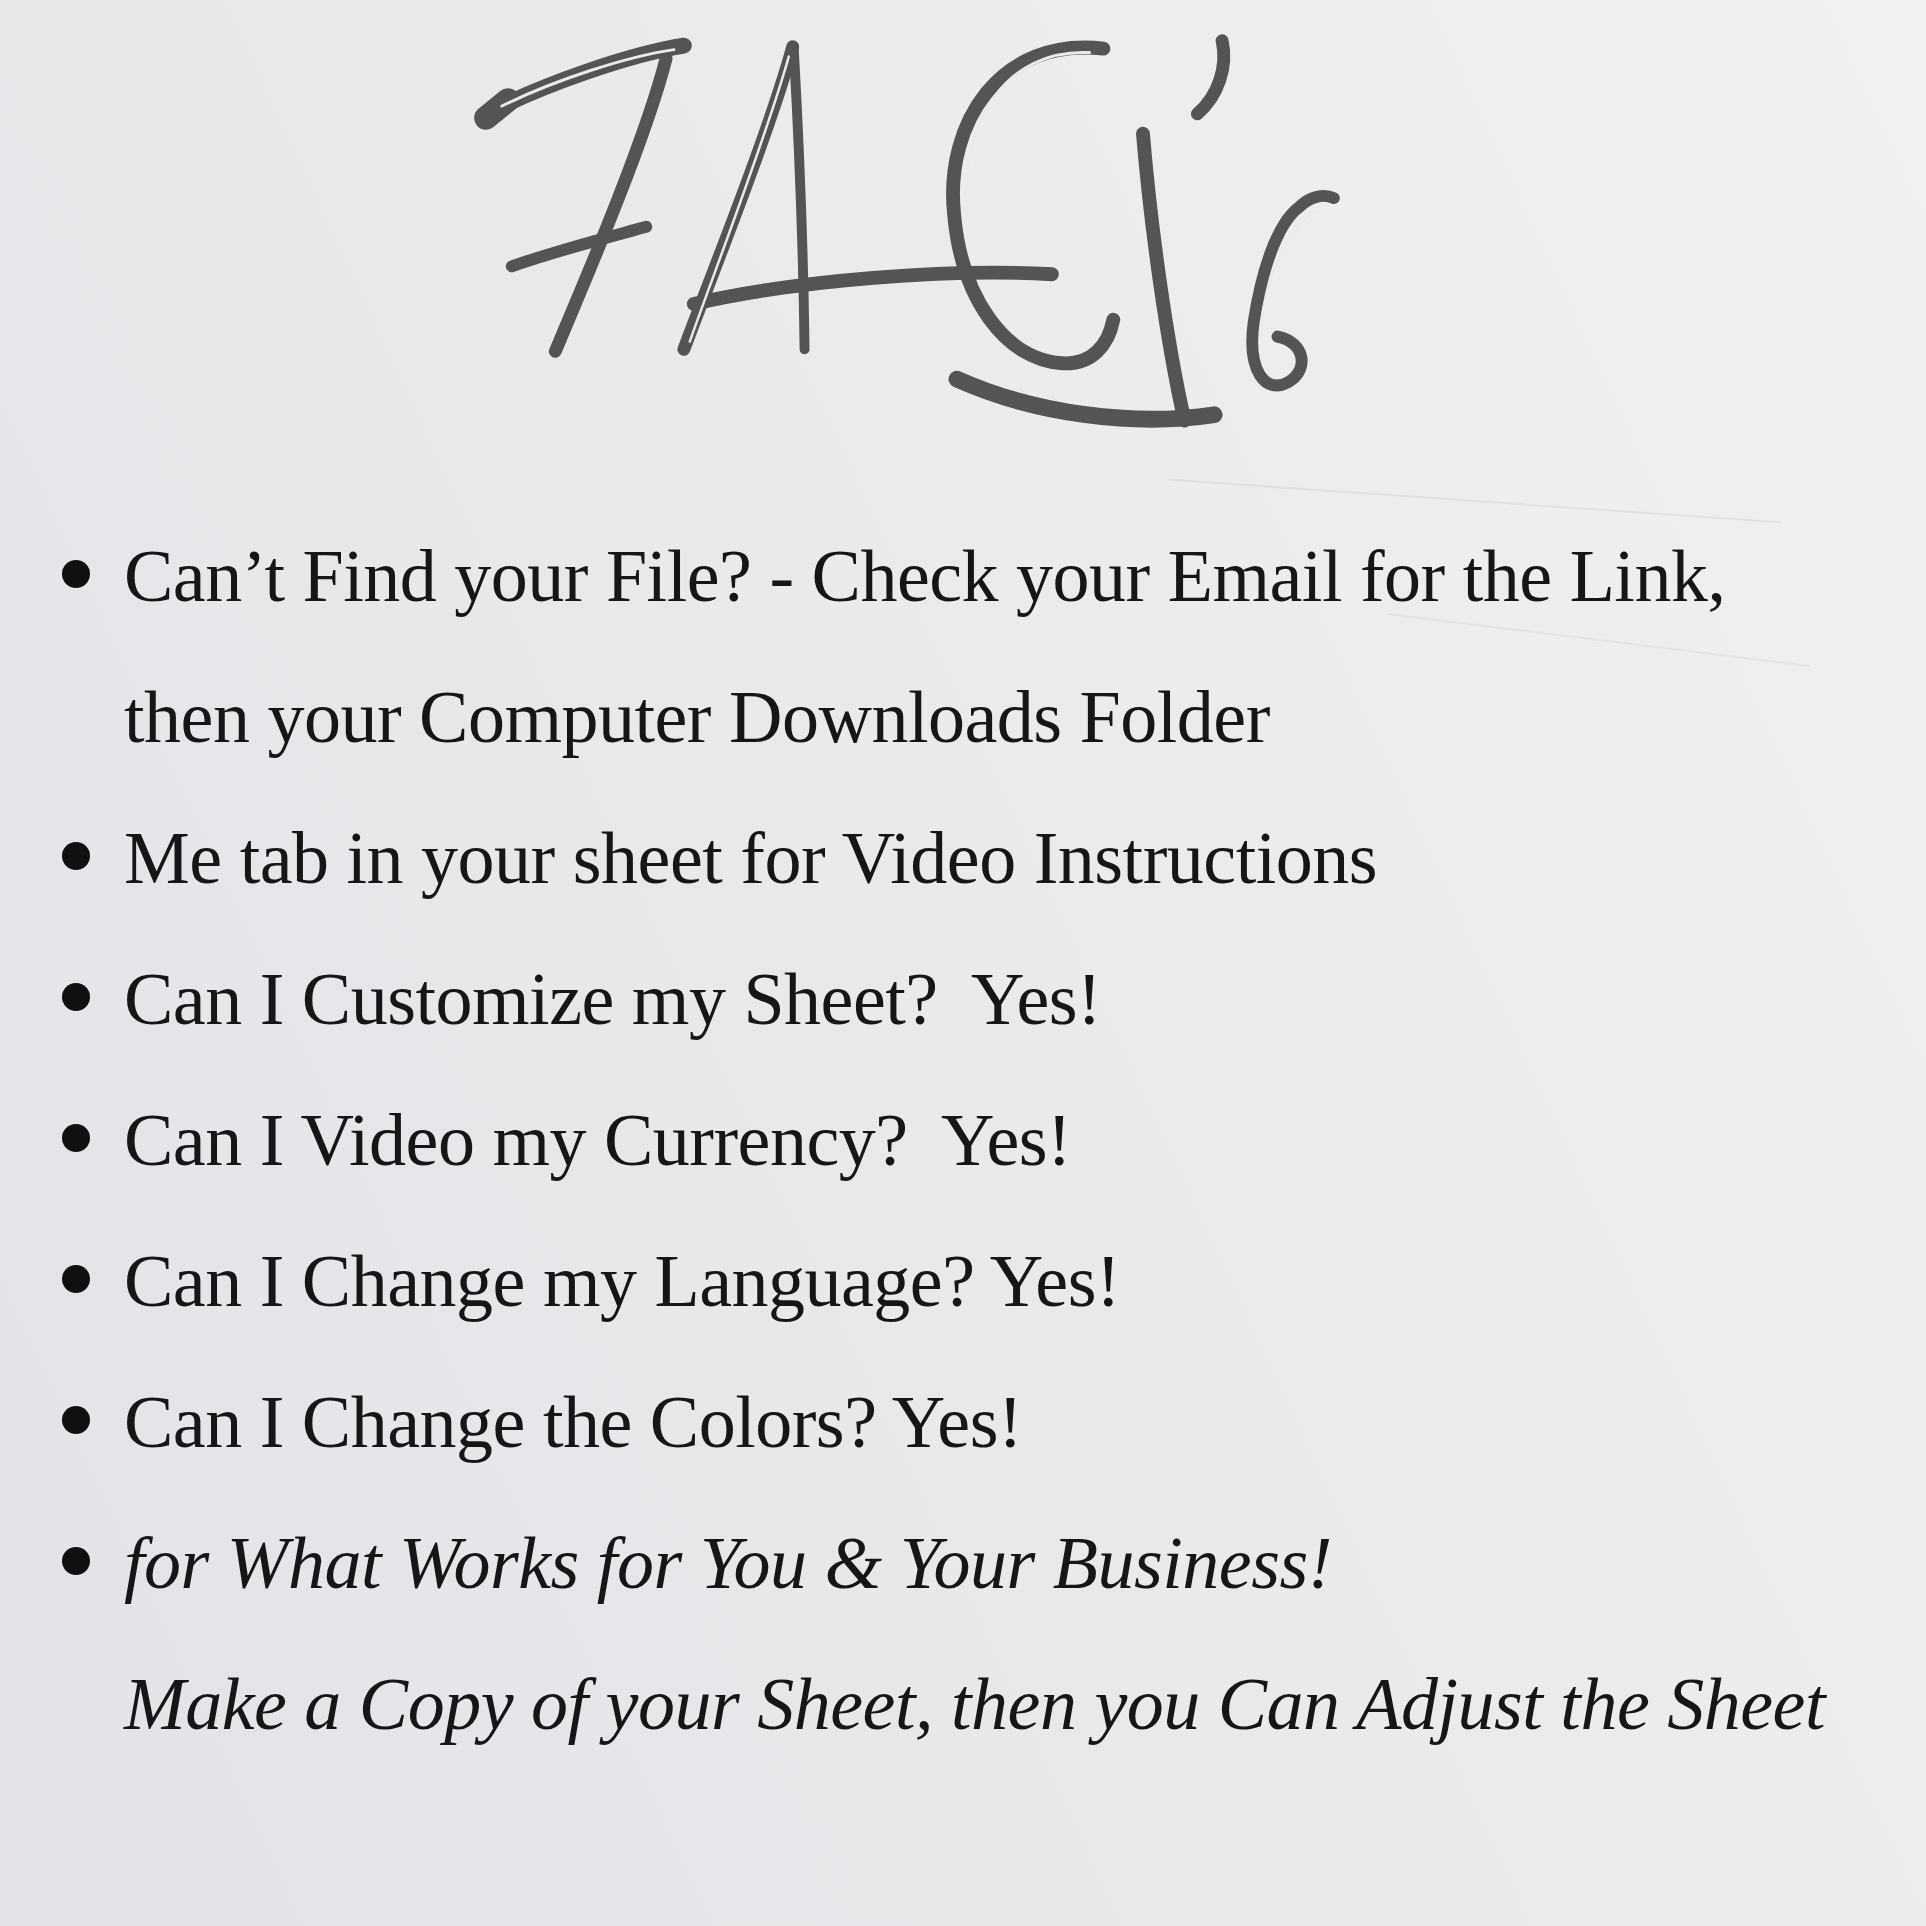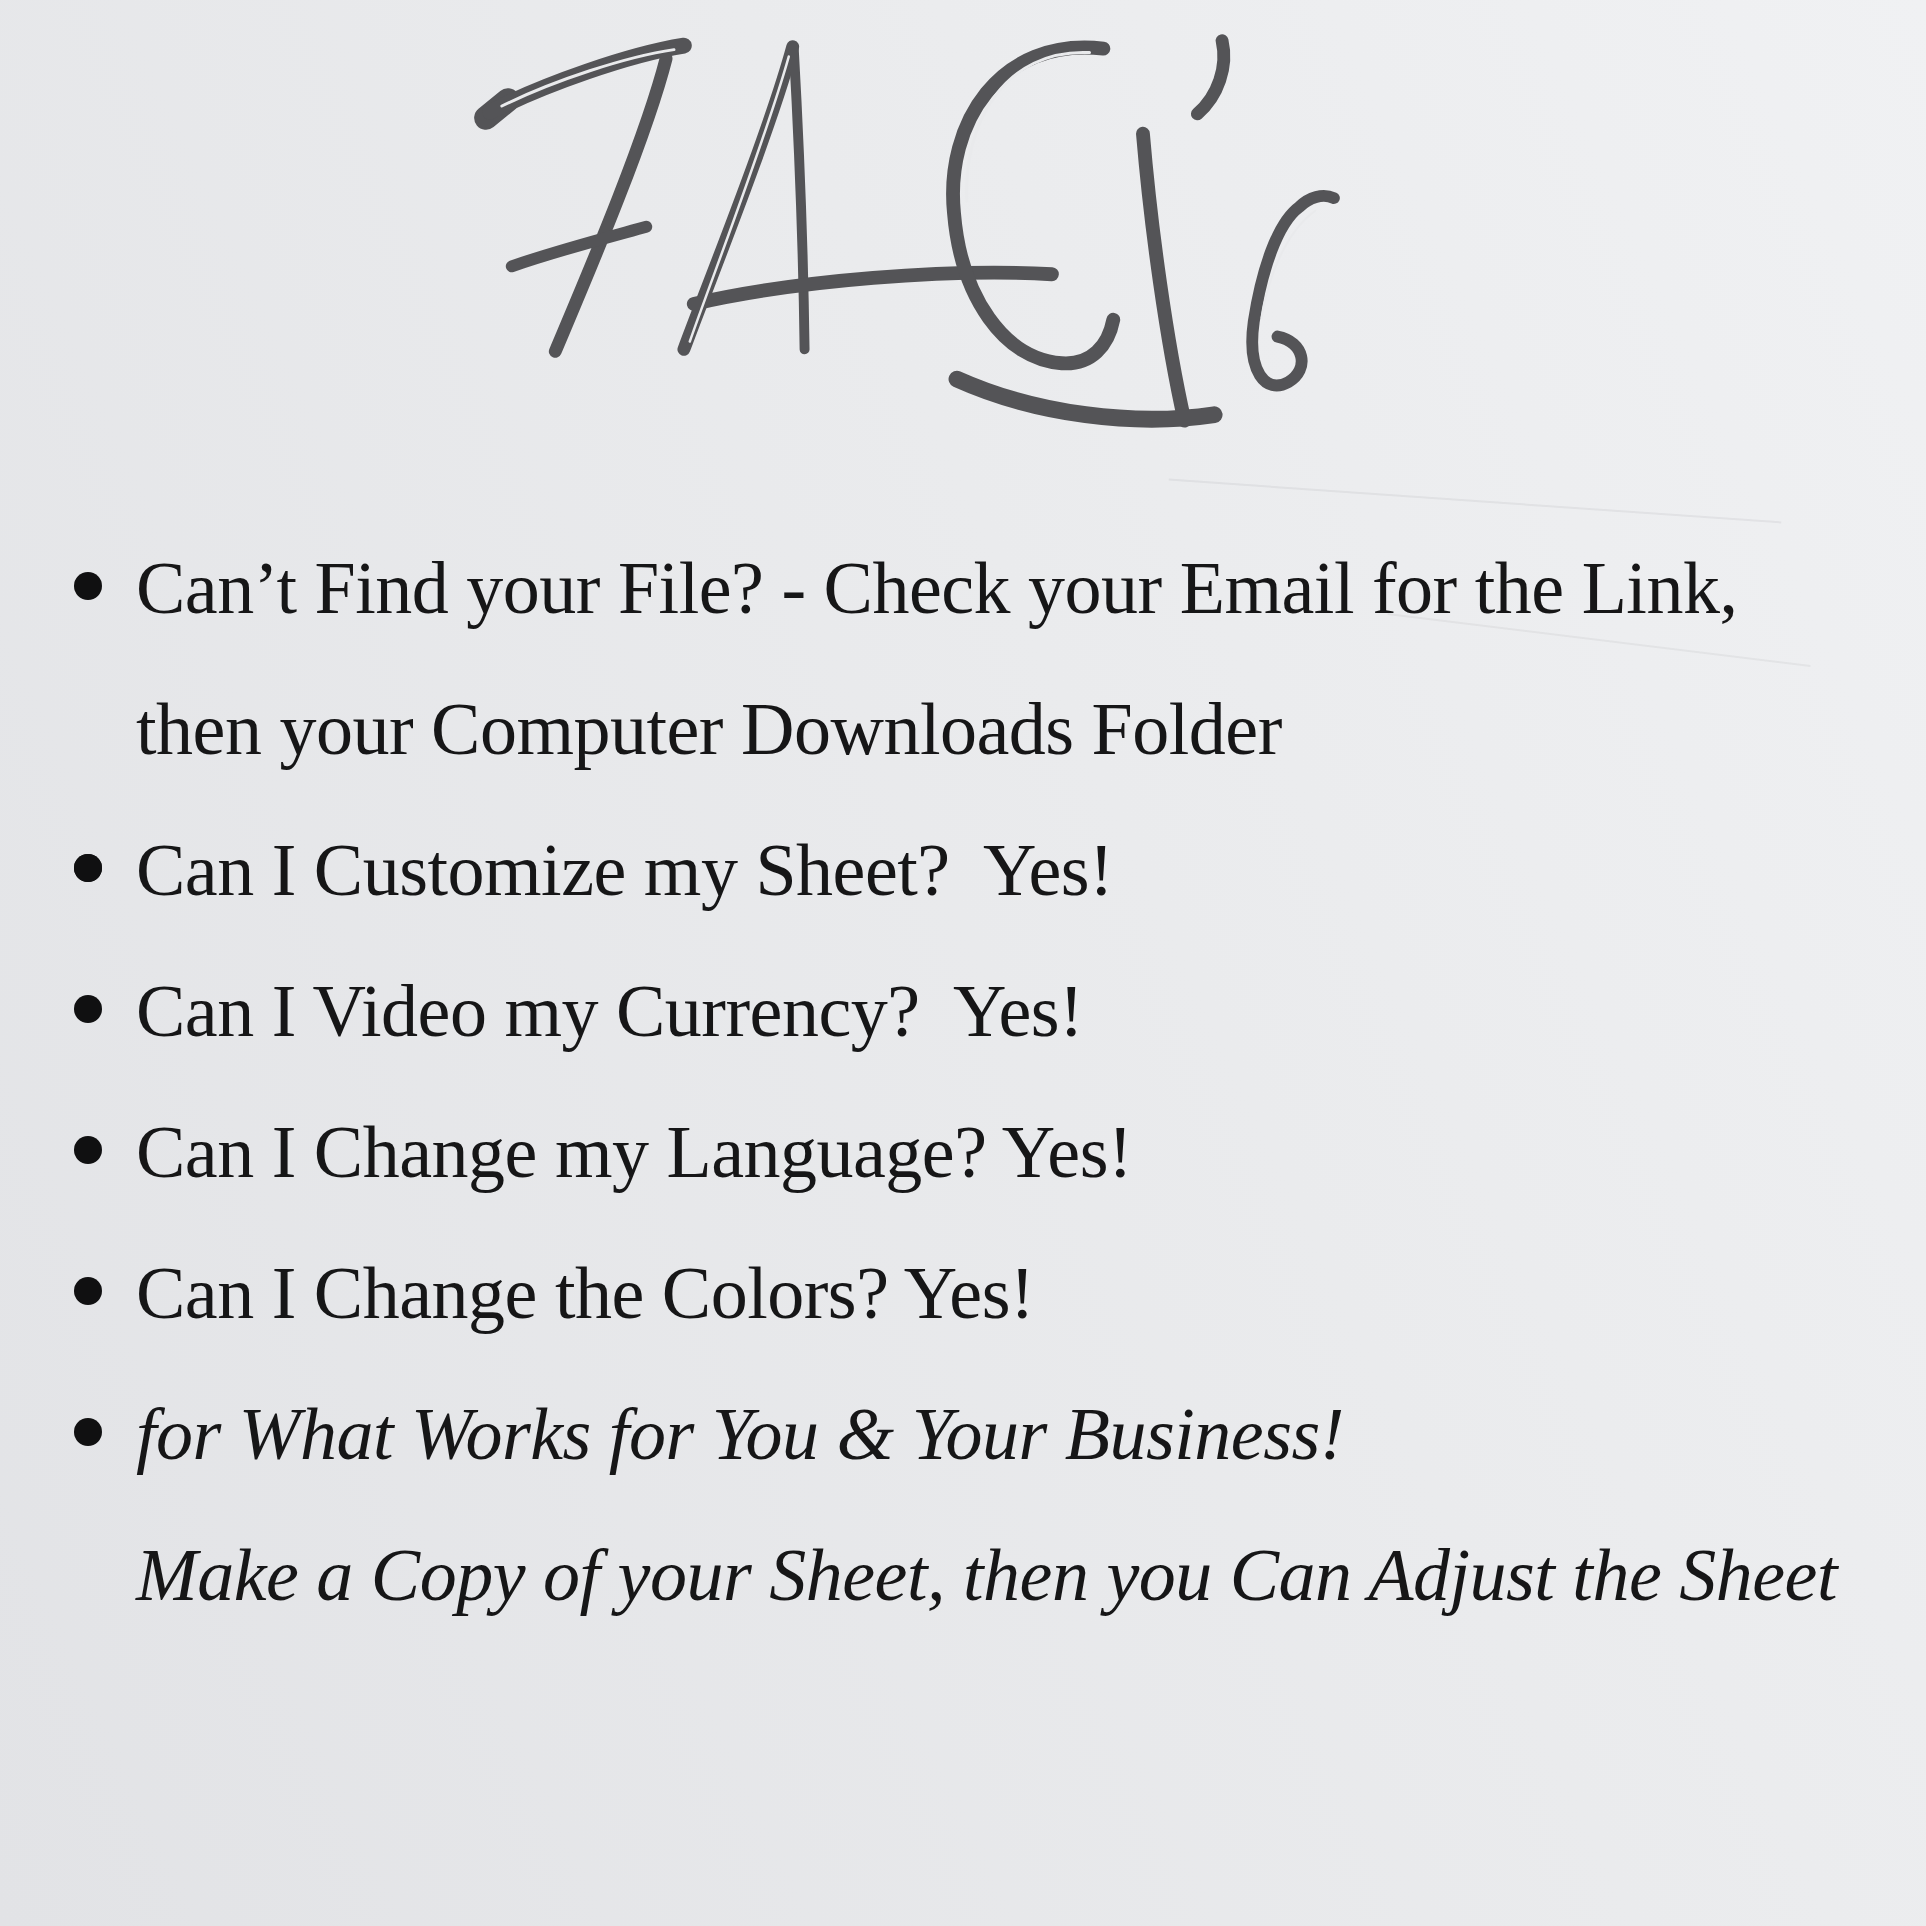--- a/index.html
+++ b/index.html
@@ -32,21 +32,21 @@
     height: 465px;
   }
   .title-wrap svg { display: block; width: 100%; height: 100%; }
 
   .faq-list {
     position: absolute;
     left: 0;
     top: 506px;
     width: 1623px;
     list-style: none;
-    margin: 12px;
+    margin: 0;
     padding: 0;
     color: #161617;
     font-size: 74px;
     line-height: 141px;
     letter-spacing: -0.5px;
   }
   .faq-item {
     position: relative;
     padding-left: 124px;
   }
@@ -100,20 +100,21 @@
 </div>
 
 <ul class="faq-list">
   <li class="faq-item">
     <span class="dot"></span>
     <div class="line">Can’t Find your File? - Check your Email for the Link,</div>
     <div class="line">then your Computer Downloads Folder</div>
   </li>
   <li class="faq-item">
     <span class="dot"></span>
+    <div class="line">Me tab in your sheet for Video Instructions</div>
   </li>
   <li class="faq-item">
     <span class="dot"></span>
     <div class="line">Can I Customize my Sheet?  Yes!</div>
   </li>
   <li class="faq-item">
     <span class="dot"></span>
     <div class="line">Can I Video my Currency?  Yes!</div>
   </li>
   <li class="faq-item">

